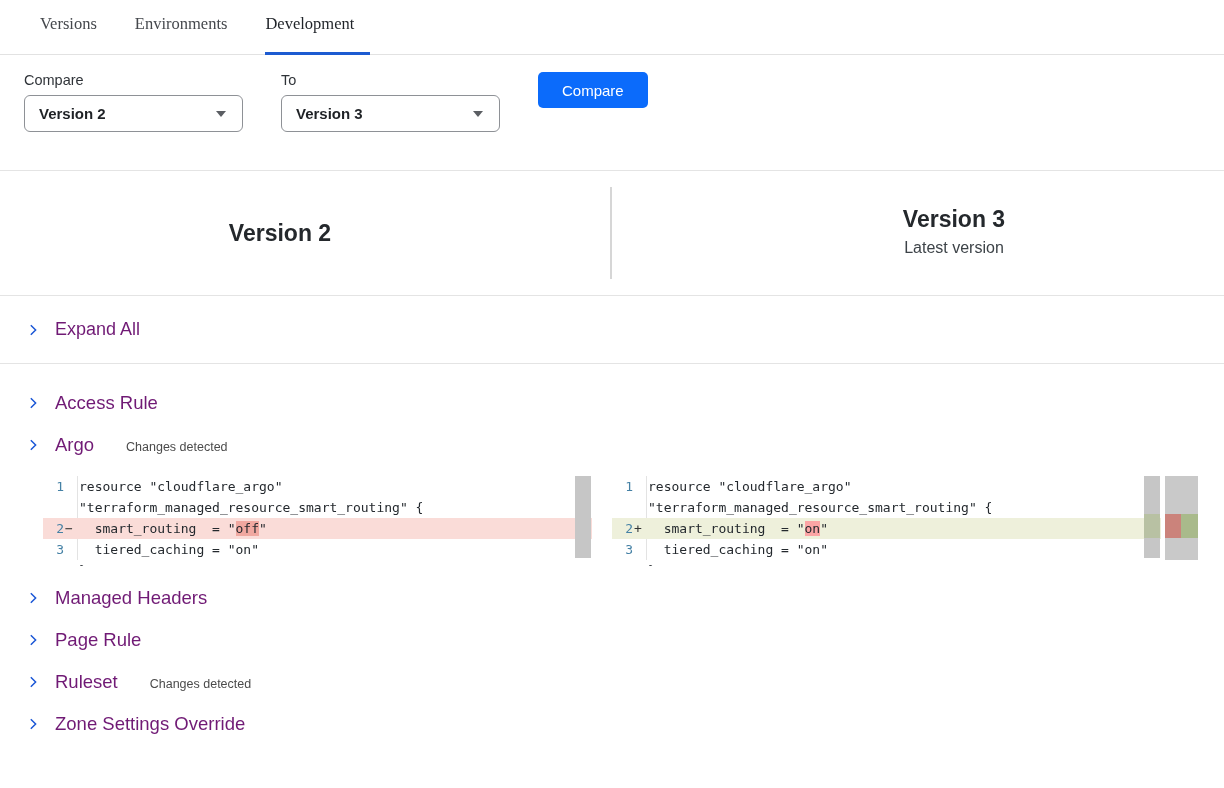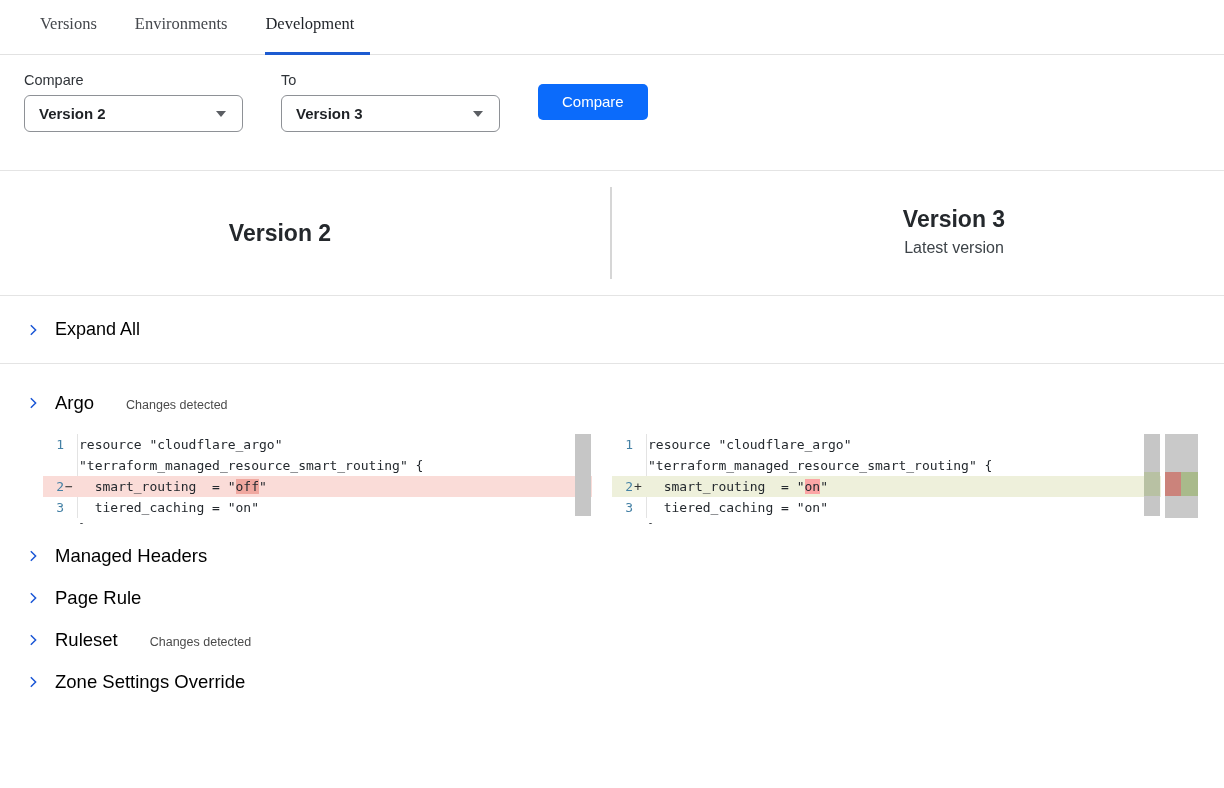--- a/index.html
+++ b/index.html
@@ -34,21 +34,21 @@
     content: "";
     position: absolute;
     left: 0; right: 0; bottom: -1px;
     height: 3px;
     background: #1d5bd1;
   }
 
   
   .form-row {
     display: flex;
-    align-items: center;
+    align-items: flex-start;
     padding: 17px 0 0 24px;
   }
   .field { margin-right: 38px; }
   .field-label {
     font-size: 14.5px;
     color: #2f3338;
     margin-bottom: 7px;
   }
   .select {
     width: 219px; height: 37px;
@@ -121,21 +121,21 @@
     height: 67px;
     display: flex;
     align-items: center;
     padding-left: 26px;
   }
   .chev {
     color: #1a56d6;
     display: inline-flex;
     flex: none;
   }
-  .link-blue { color: #000000; }
+  .link-blue { color: #701a75; }
   .expand-label {
     font-size: 18px;
     margin-left: 15px;
     cursor: pointer;
   }
 
   
   .sections { padding-top: 25px; }
   .section-row {
     display: flex;
@@ -280,20 +280,28 @@
         <path d="M5.5 2.5 L11 8 L5.5 13.5" fill="none" stroke="currentColor" stroke-width="1.7"></path>
       </svg>
   </span>
   <span class="expand-label link-blue">Expand All</span>
 </div>
 
 <div class="hdivider"></div>
 
 <div class="sections">
 
+  <div class="section-row">
+    <span class="chev">
+      <svg width="14" height="14" viewBox="0 0 16 16">
+          <path d="M5.5 2.5 L11 8 L5.5 13.5" fill="none" stroke="currentColor" stroke-width="1.7"></path>
+        </svg>
+    </span>
+    <span class="section-label link-blue">Access Rule</span>
+  </div>
 
   <div class="section-row">
     <span class="chev">
       <svg width="14" height="14" viewBox="0 0 16 16">
           <path d="M5.5 2.5 L11 8 L5.5 13.5" fill="none" stroke="currentColor" stroke-width="1.7"></path>
         </svg>
     </span>
     <span class="section-label link-blue">Argo</span>
     <span class="section-badge">Changes detected</span>
   </div>

